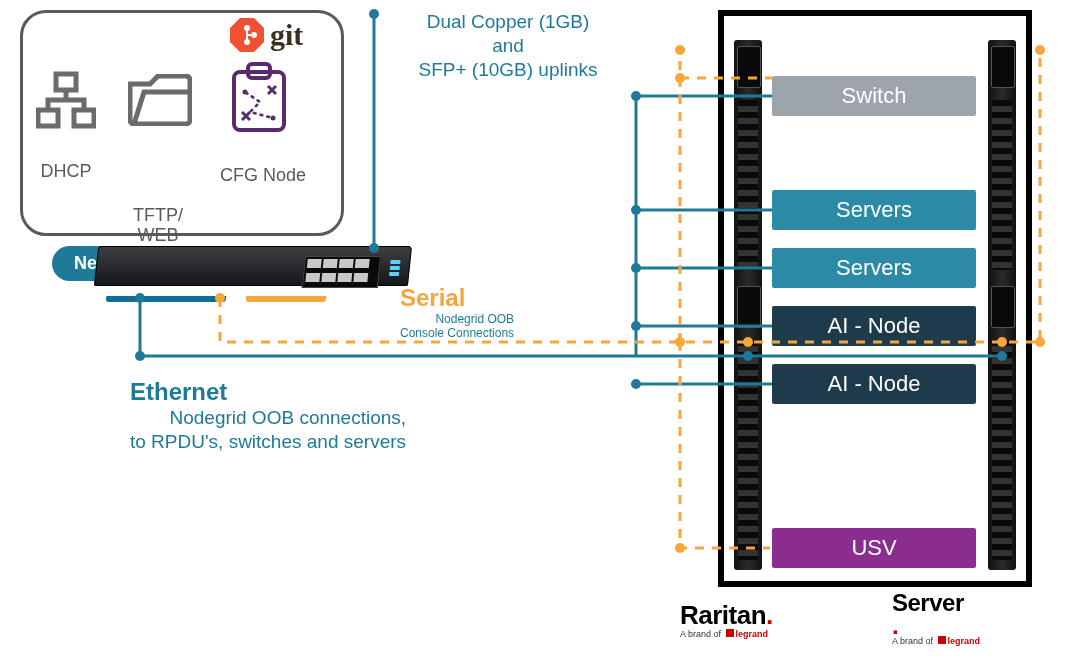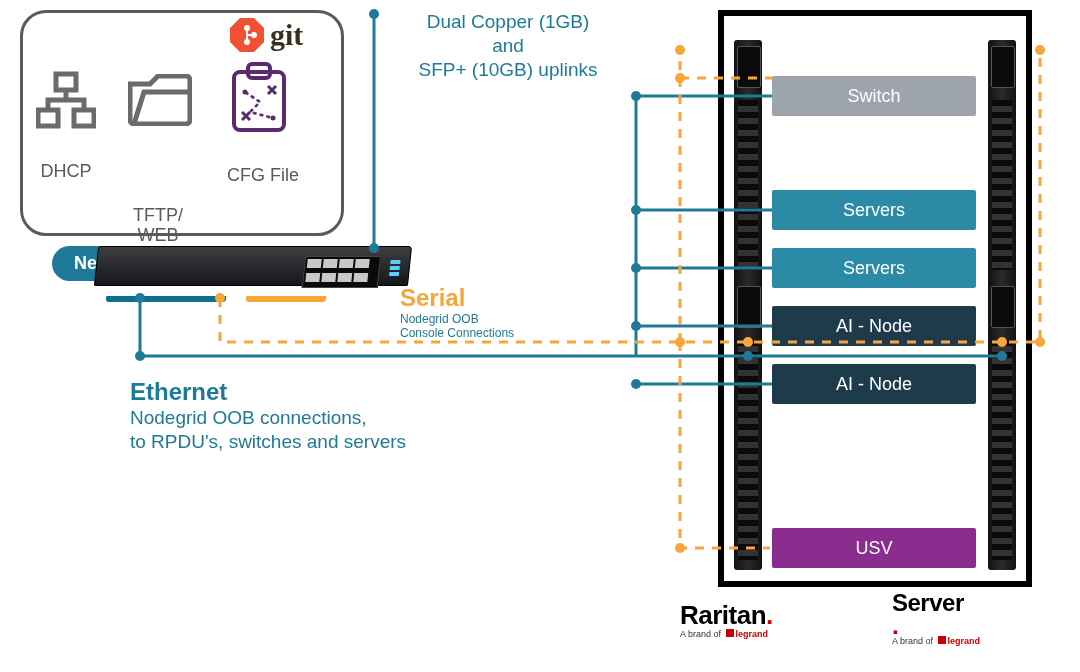--- a/index.html
+++ b/index.html
@@ -5,21 +5,21 @@
   html, body {
     margin: 0;
     padding: 0;
     width: 1080px;
     height: 672px;
     background: #ffffff;
     font-family: 'Segoe UI', Arial, sans-serif;
     position: relative;
     overflow: hidden;
   }
-  .abs { position: absolute; }
+  .abs { position: absolute; text-align: right; }
   
   .services-box {
     left: 20px; top: 10px;
     width: 318px; height: 220px;
     border: 3px solid #5a5a5a;
     border-radius: 26px;
     background: #fff;
   }
   .git-label {
     left: 270px; top: 18px;
@@ -161,21 +161,21 @@
   .rack-unit {
     position: absolute;
     left: 772px;
     width: 204px;
     height: 40px;
     border-radius: 2px;
     color: #fff;
     display: flex;
     align-items: center;
     justify-content: center;
-    font-size: 18px;
+    font-size: 22px;
   }
   .ru-switch  { top: 76px;  background:#9ea4ab; }
   .ru-srv1    { top: 190px; background:#2b8aa6; }
   .ru-srv2    { top: 248px; background:#2b8aa6; }
   .ru-ai1     { top: 306px; background:#1e3b4c; }
   .ru-ai2     { top: 364px; background:#1e3b4c; }
   .ru-usv     { top: 528px; background:#8b2d8e; }
 
   
   svg.connections {
@@ -238,21 +238,21 @@
     <circle cx="15" cy="30" r="2.5" fill="#5a2a6e"></circle>
     <circle cx="43" cy="56" r="2.5" fill="#5a2a6e"></circle>
     <path d="M15 30 L30 40 L20 50 L43 56" fill="none" stroke="#5a2a6e" stroke-width="2.5" stroke-dasharray="4 3"></path>
     <path d="M38 24 L46 32 M46 24 L38 32" stroke="#5a2a6e" stroke-width="3"></path>
     <path d="M12 50 L20 58 M20 50 L12 58" stroke="#5a2a6e" stroke-width="3"></path>
   </svg>
 </div>
 <div class="abs svc-caption dhcp-caption">DHCP</div>
 <div class="abs svc-caption tftp-caption" style="white-space:pre-line">TFTP/
 WEB</div>
-<div class="abs svc-caption cfg-caption">CFG File</div>
+<div class="abs svc-caption cfg-caption">CFG Node</div>
 
 <div class="abs netsr-pill">NetSR</div>
 
 <div class="abs appliance">
   <div class="appliance-body">
     <div class="appliance-ports">
       <div class="port"></div>
         <div class="port"></div>
         <div class="port"></div>
         <div class="port"></div>

